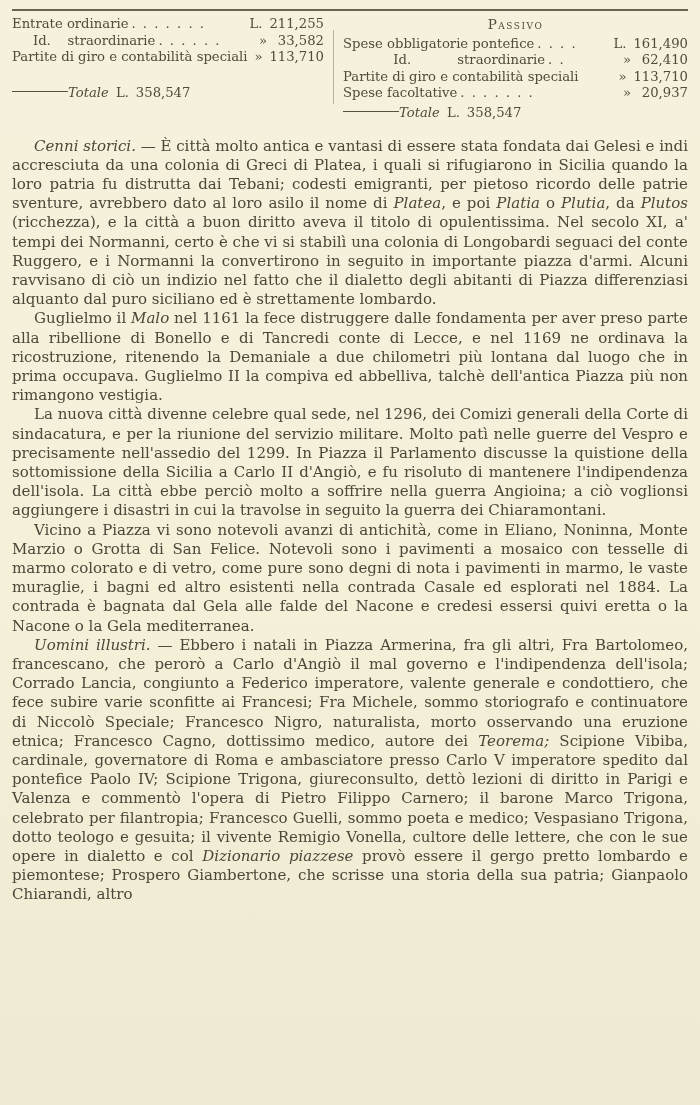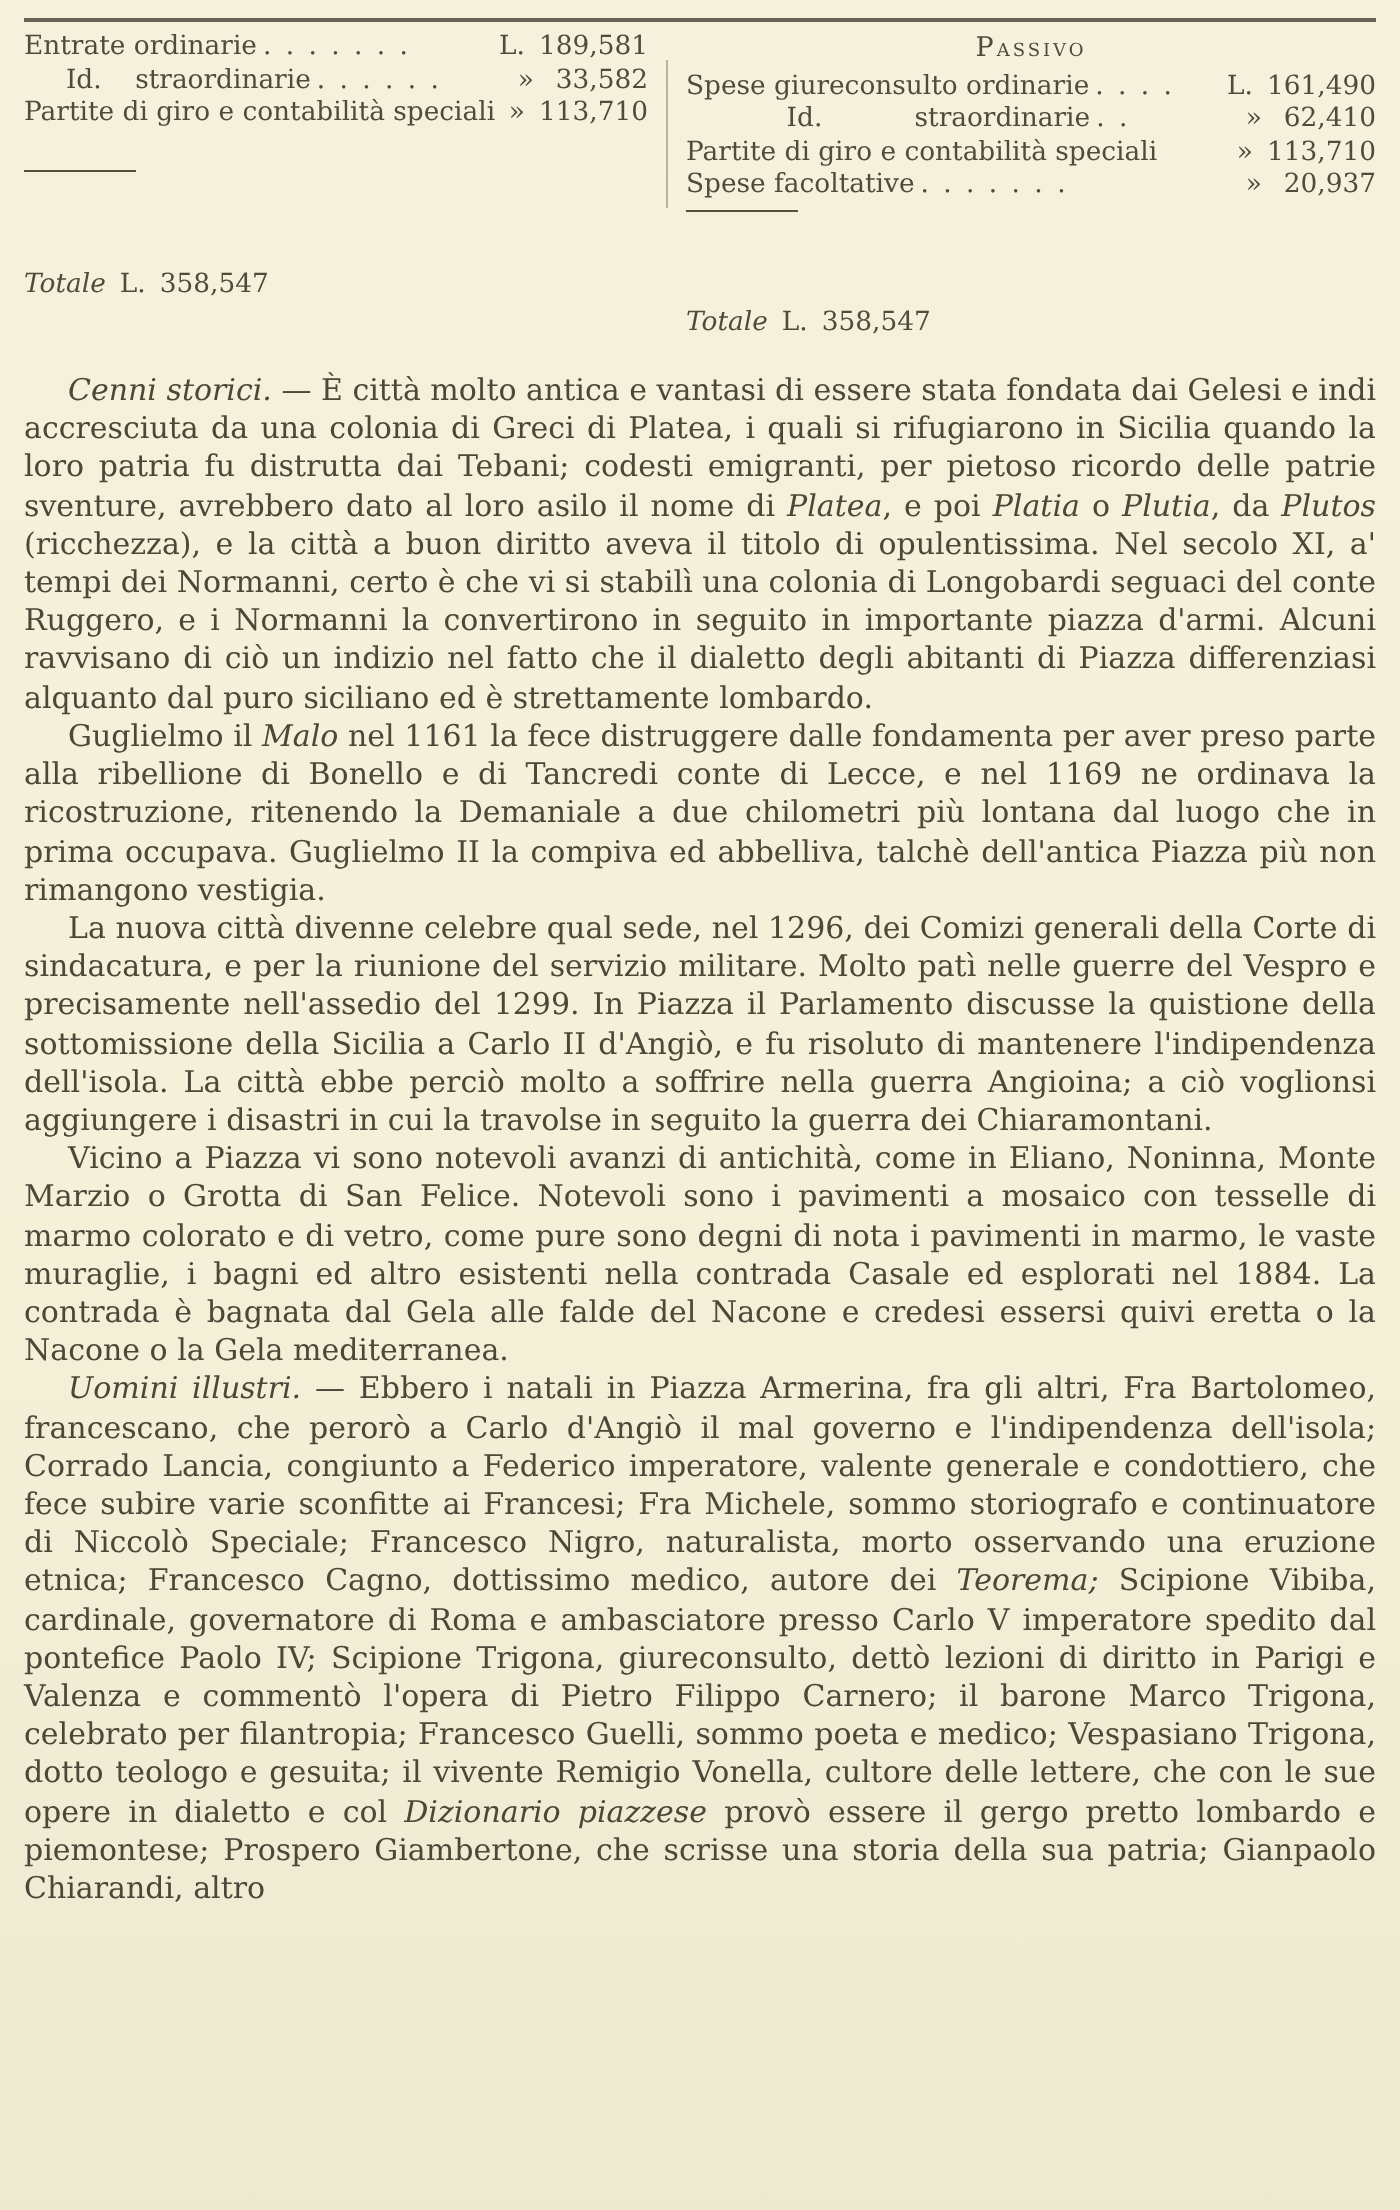--- a/index.html
+++ b/index.html
@@ -24,21 +24,21 @@
   .col-left{width:312px;padding-right:9px;}
   .col-divider{width:1px;background:rgba(110,104,86,.45);margin-top:14px;height:74px;}
   .col-right{flex:1;padding-left:9px;}
   .col-head{text-align:center;font-variant:small-caps;letter-spacing:1.5px;font-size:13.5px;margin-bottom:3px;}
   .trow{display:flex;align-items:baseline;height:16.6px;}
   .tlabel{white-space:pre;}
   .tdots{flex:1;white-space:nowrap;overflow:hidden;padding:0 3px;letter-spacing:1.5px;}
   .tmark{padding-right:7px;}
   .tval{min-width:50px;text-align:right;}
   .trow-empty{height:16.6px;}
-  .total-block{margin-top:3px;display:flex;flex-direction:column;align-items:flex-start;gap:45px;}
+  .total-block{margin-top:3px;display:flex;flex-direction:row;align-items:center;}
   .total-rule{width:56px;border-top:1.2px solid #56523f;margin-bottom:3.5px;}
   .total-line{display:flex;align-items:baseline;}
   .ttlabel{font-style:italic;padding-right:7px;}
   
   .body-text{margin:15px 12px 0;font-size:15px;line-height:19.2px;text-align:justify;}
   .bpar{margin:0;text-indent:22px;}
   .bpar i{font-style:italic;margin-top:12px;}
 </style>
 </head>
 <body>
@@ -49,21 +49,21 @@
 
 
   <div class="balance">
 
     <div class="col-left">
 
       <div class="trow">
         <span class="tlabel">Entrate ordinarie</span>
         <span class="tdots">. . . . . . .</span>
         <span class="tmark">L.</span>
-        <span class="tval">189,581</span>
+        <span class="tval">211,255</span>
       </div>
       <div class="trow">
         <span class="tlabel">     Id.    straordinarie</span>
         <span class="tdots">. . . . . .</span>
         <span class="tmark">»</span>
         <span class="tval">33,582</span>
       </div>
       <div class="trow">
         <span class="tlabel">Partite di giro e contabilità speciali</span>
         <span class="tdots"></span>
@@ -81,21 +81,21 @@
         </div>
       </div>
     </div>
 
     <div class="col-divider"></div>
 
     <div class="col-right">
       <div class="col-head">Passivo</div>
 
       <div class="trow">
-        <span class="tlabel">Spese giureconsulto ordinarie</span>
+        <span class="tlabel">Spese obbligatorie pontefice</span>
         <span class="tdots">. . . .</span>
         <span class="tmark">L.</span>
         <span class="tval">161,490</span>
       </div>
       <div class="trow">
         <span class="tlabel">            Id.           straordinarie</span>
         <span class="tdots">. .</span>
         <span class="tmark">»</span>
         <span class="tval">62,410</span>
       </div>

